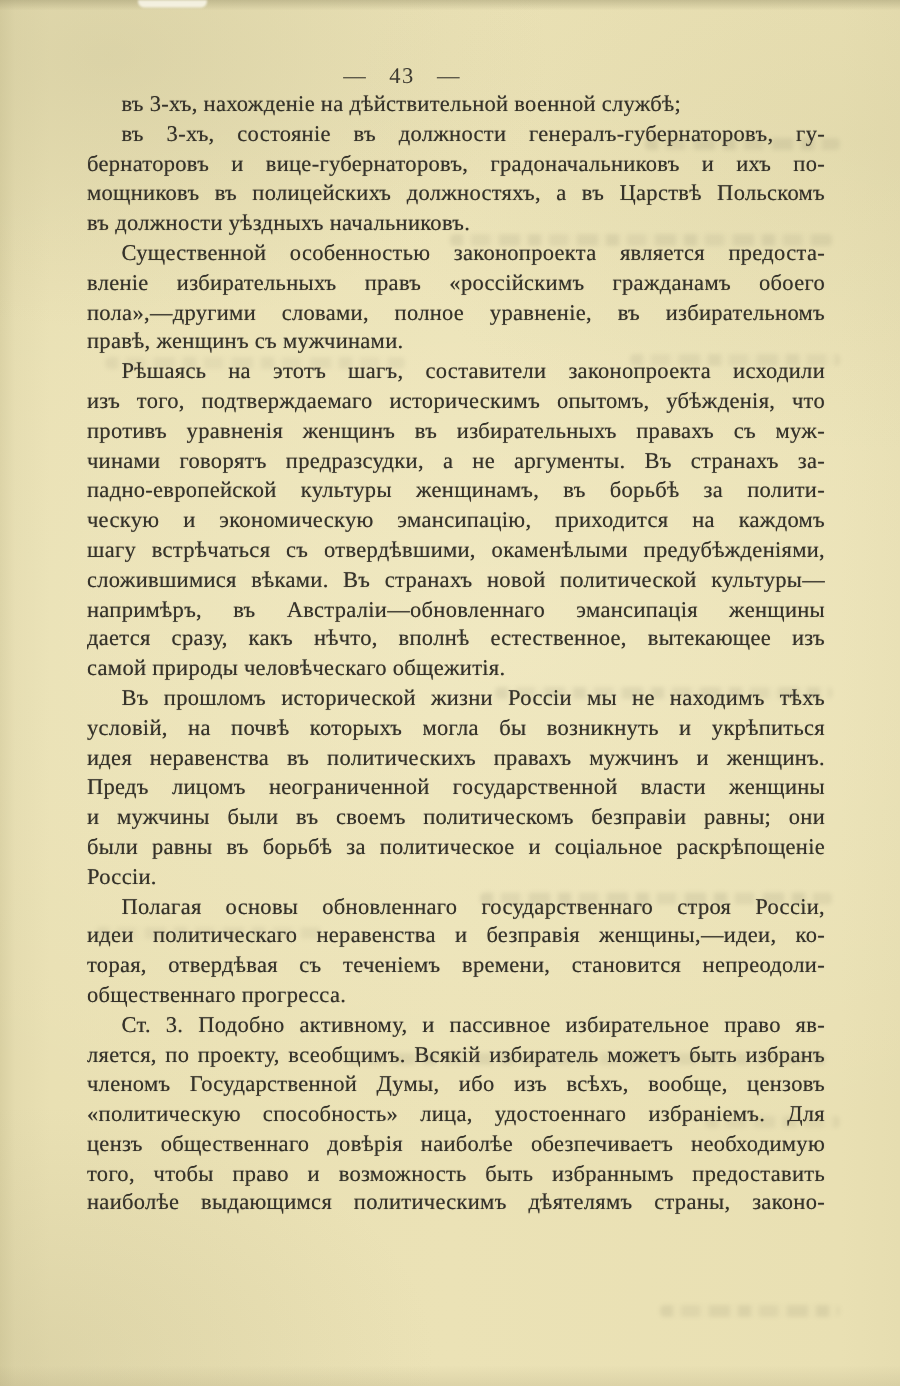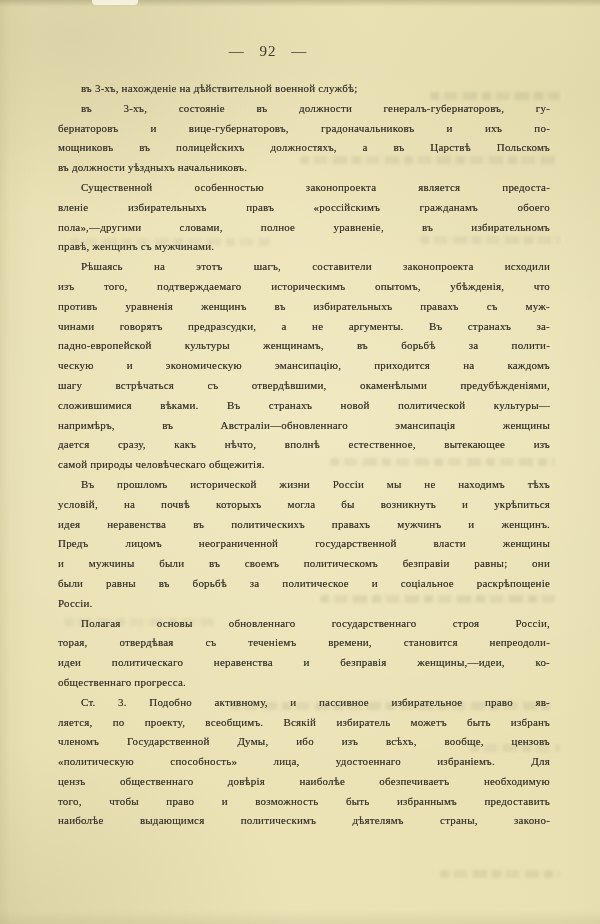--- a/index.html
+++ b/index.html
@@ -28,22 +28,22 @@
   }
   .scanner-notch{
     position:absolute;left:92px;top:0;width:46px;height:5px;border-radius:0 0 4px 4px;
     background:rgba(250,248,236,0.85);filter:blur(0.6px);
   }
   .header{
     position:absolute;top:43px;left:0;width:536px;text-align:center;
     font-size:15px;color:#3c3930;letter-spacing:1px;word-spacing:10px;
   }
   .textblock{
-    position:absolute;left:58px;top:79px;width:492px;
-    font-size:11px;color:#35322a;letter-spacing:0.2px;
+    position:absolute;left:58px;top:61px;width:492px;
+    font-size:15px;color:#35322a;letter-spacing:0.2px;
     text-shadow:0 0 0.5px rgba(53,50,42,0.65);
   }
   .para{margin:0;padding:0;}
   .line{
     height:19.8px;line-height:19.8px;overflow:hidden;
     text-align:justify;text-align-last:justify;
   }
   .line.first{text-indent:23px;}
   .line.last{text-align-last:auto;}
   .ghost{
@@ -67,21 +67,21 @@
   <div class="ghost" style="left:330px;top:458px;width:225px;opacity:.35;"></div>
   <div class="ghost" style="left:320px;top:595px;width:235px;opacity:.38;"></div>
   <div class="ghost" style="left:64px;top:618px;width:150px;opacity:.25;"></div>
   <div class="ghost" style="left:230px;top:702px;width:320px;opacity:.36;"></div>
   <div class="ghost" style="left:470px;top:744px;width:90px;opacity:.28;"></div>
   <div class="ghost" style="left:440px;top:870px;width:120px;opacity:.34;"></div>
 
   <div class="scanner-notch"></div>
 
   <div class="header">
-    <span>— 92 —</span>
+    <span>— 43 —</span>
   </div>
 
   <div class="textblock" id="textblock">
       <div class="para">
         <div class="line first last">въ 3-хъ, нахожденіе на дѣйствительной военной службѣ;</div>
       </div>
       <div class="para">
         <div class="line first">въ 3-хъ, состояніе въ должности генералъ-губернаторовъ, гу-</div>
         <div class="line">бернаторовъ и вице-губернаторовъ, градоначальниковъ и ихъ по-</div>
         <div class="line">мощниковъ въ полицейскихъ должностяхъ, а въ Царствѣ Польскомъ</div>
@@ -110,22 +110,22 @@
         <div class="line first">Въ прошломъ исторической жизни Россіи мы не находимъ тѣхъ</div>
         <div class="line">условій, на почвѣ которыхъ могла бы возникнуть и укрѣпиться</div>
         <div class="line">идея неравенства въ политическихъ правахъ мужчинъ и женщинъ.</div>
         <div class="line">Предъ лицомъ неограниченной государственной власти женщины</div>
         <div class="line">и мужчины были въ своемъ политическомъ безправіи равны; они</div>
         <div class="line">были равны въ борьбѣ за политическое и соціальное раскрѣпощеніе</div>
         <div class="line last">Россіи.</div>
       </div>
       <div class="para">
         <div class="line first">Полагая основы обновленнаго государственнаго строя Россіи,</div>
+        <div class="line">идеи политическаго неравенства и безправія женщины,—идеи, ко-</div>
         <div class="line">торая, отвердѣвая съ теченіемъ времени, становится непреодоли-</div>
-        <div class="line">идеи политическаго неравенства и безправія женщины,—идеи, ко-</div>
         <div class="line last">общественнаго прогресса.</div>
       </div>
       <div class="para">
         <div class="line first">Ст. 3. Подобно активному, и пассивное избирательное право яв-</div>
         <div class="line">ляется, по проекту, всеобщимъ. Всякій избиратель можетъ быть избранъ</div>
         <div class="line">членомъ Государственной Думы, ибо изъ всѣхъ, вообще, цензовъ</div>
         <div class="line">«политическую способность» лица, удостоеннаго избраніемъ. Для</div>
         <div class="line">цензъ общественнаго довѣрія наиболѣе обезпечиваетъ необходимую</div>
         <div class="line">того, чтобы право и возможность быть избраннымъ предоставить</div>
         <div class="line">наиболѣе выдающимся политическимъ дѣятелямъ страны, законо-</div>

